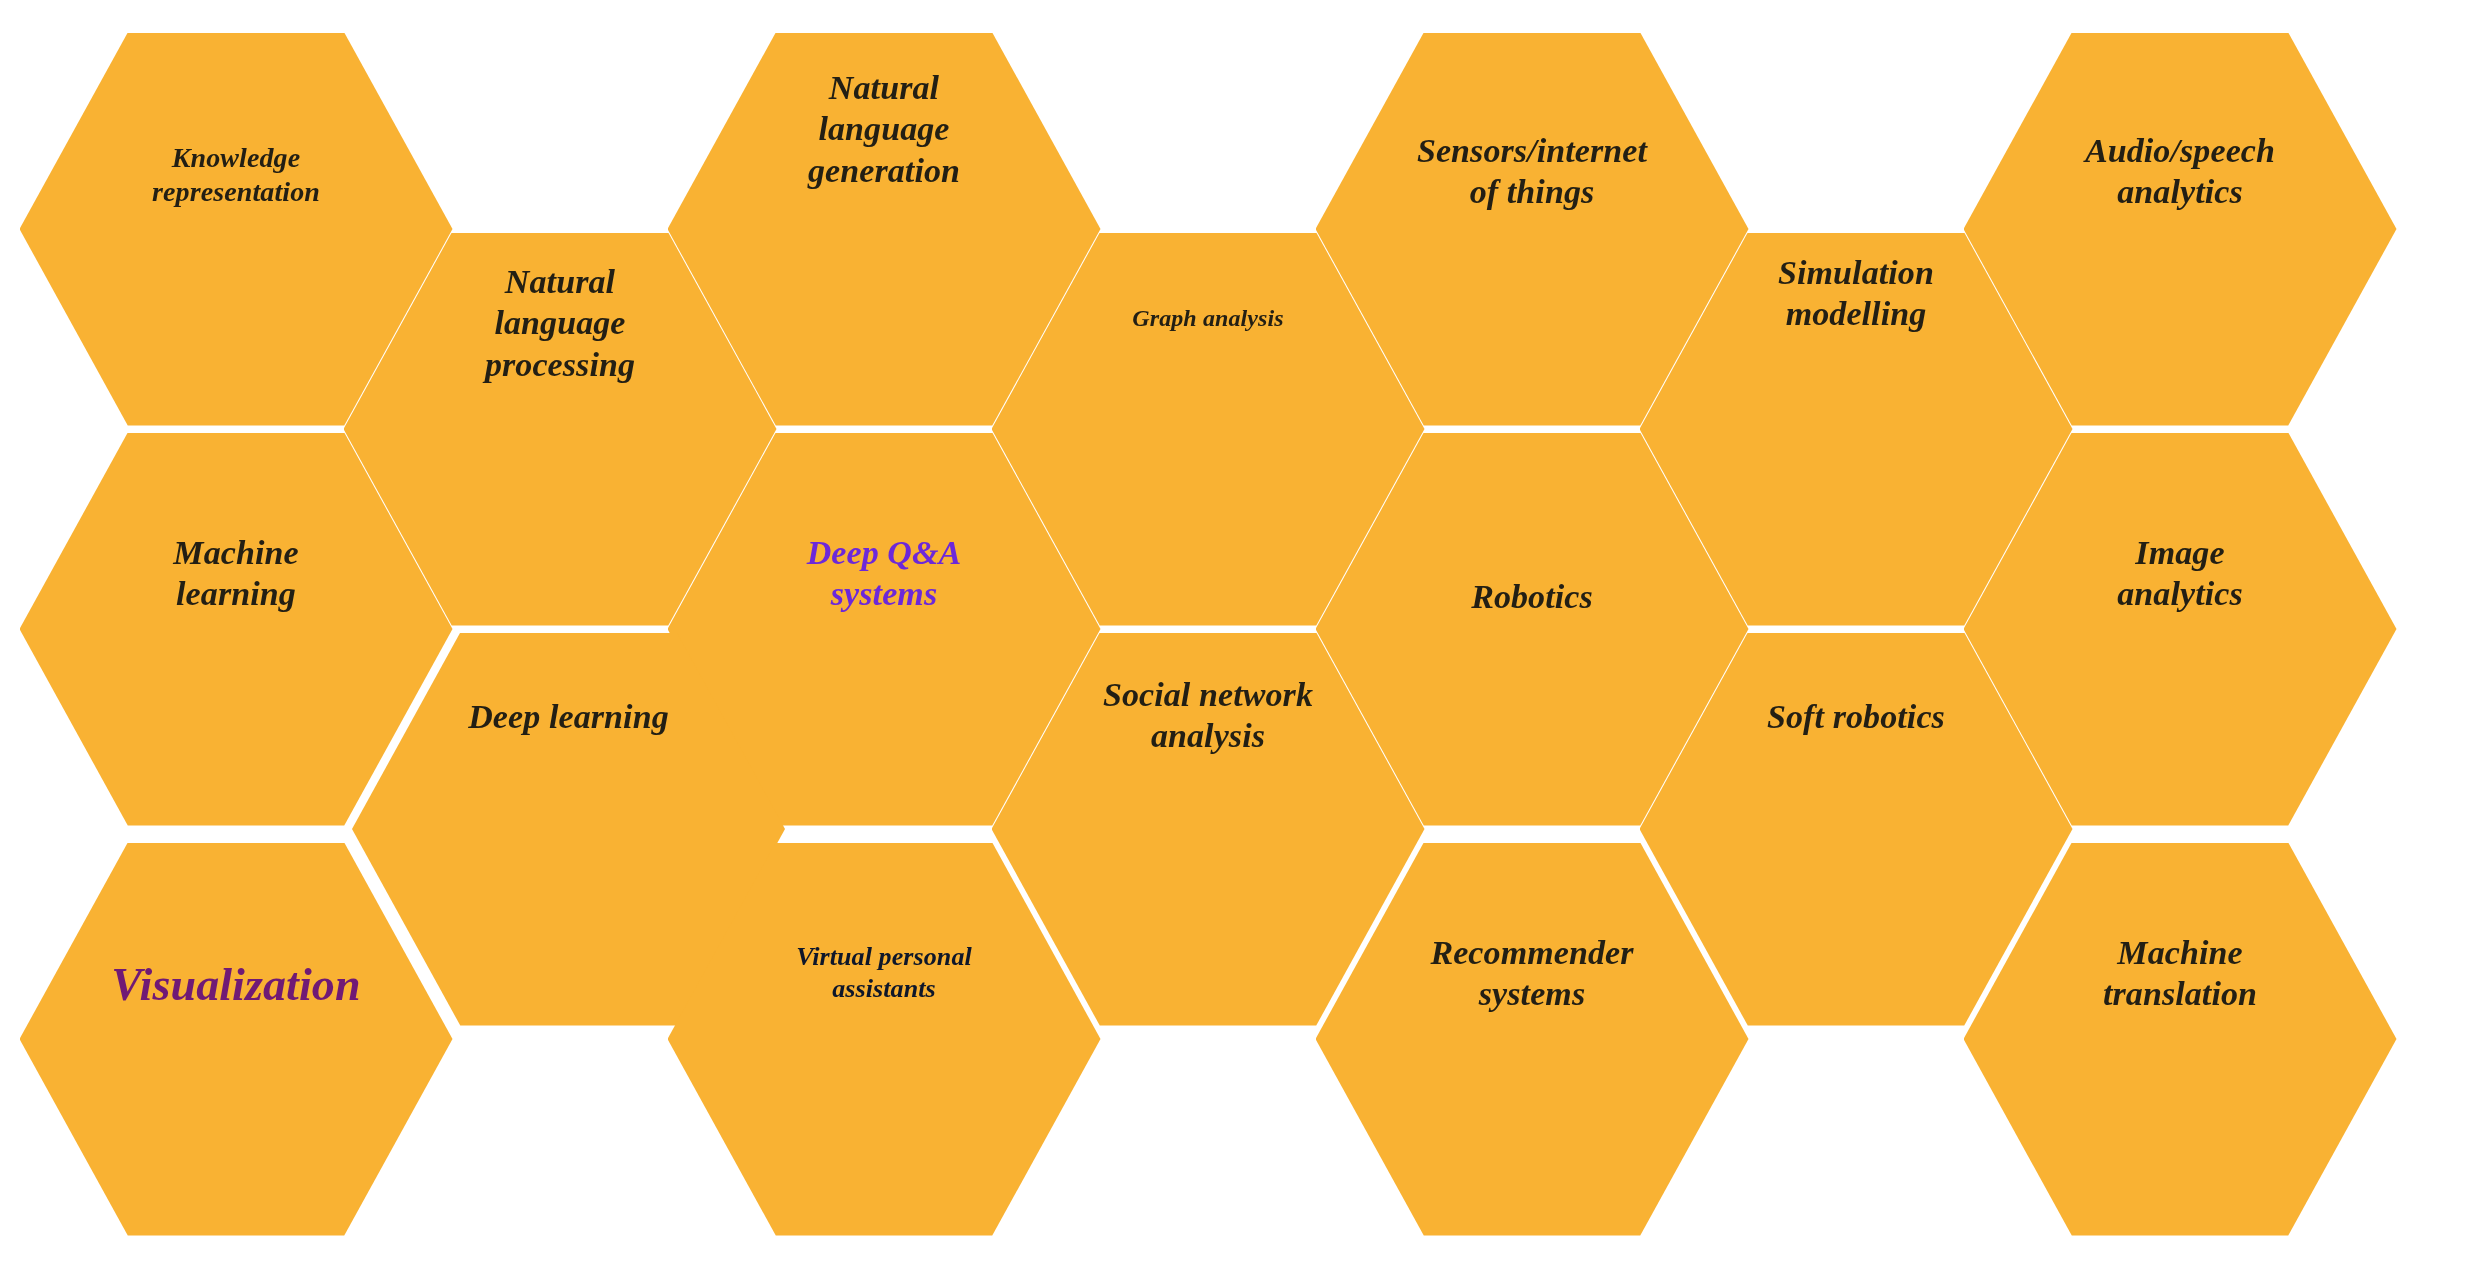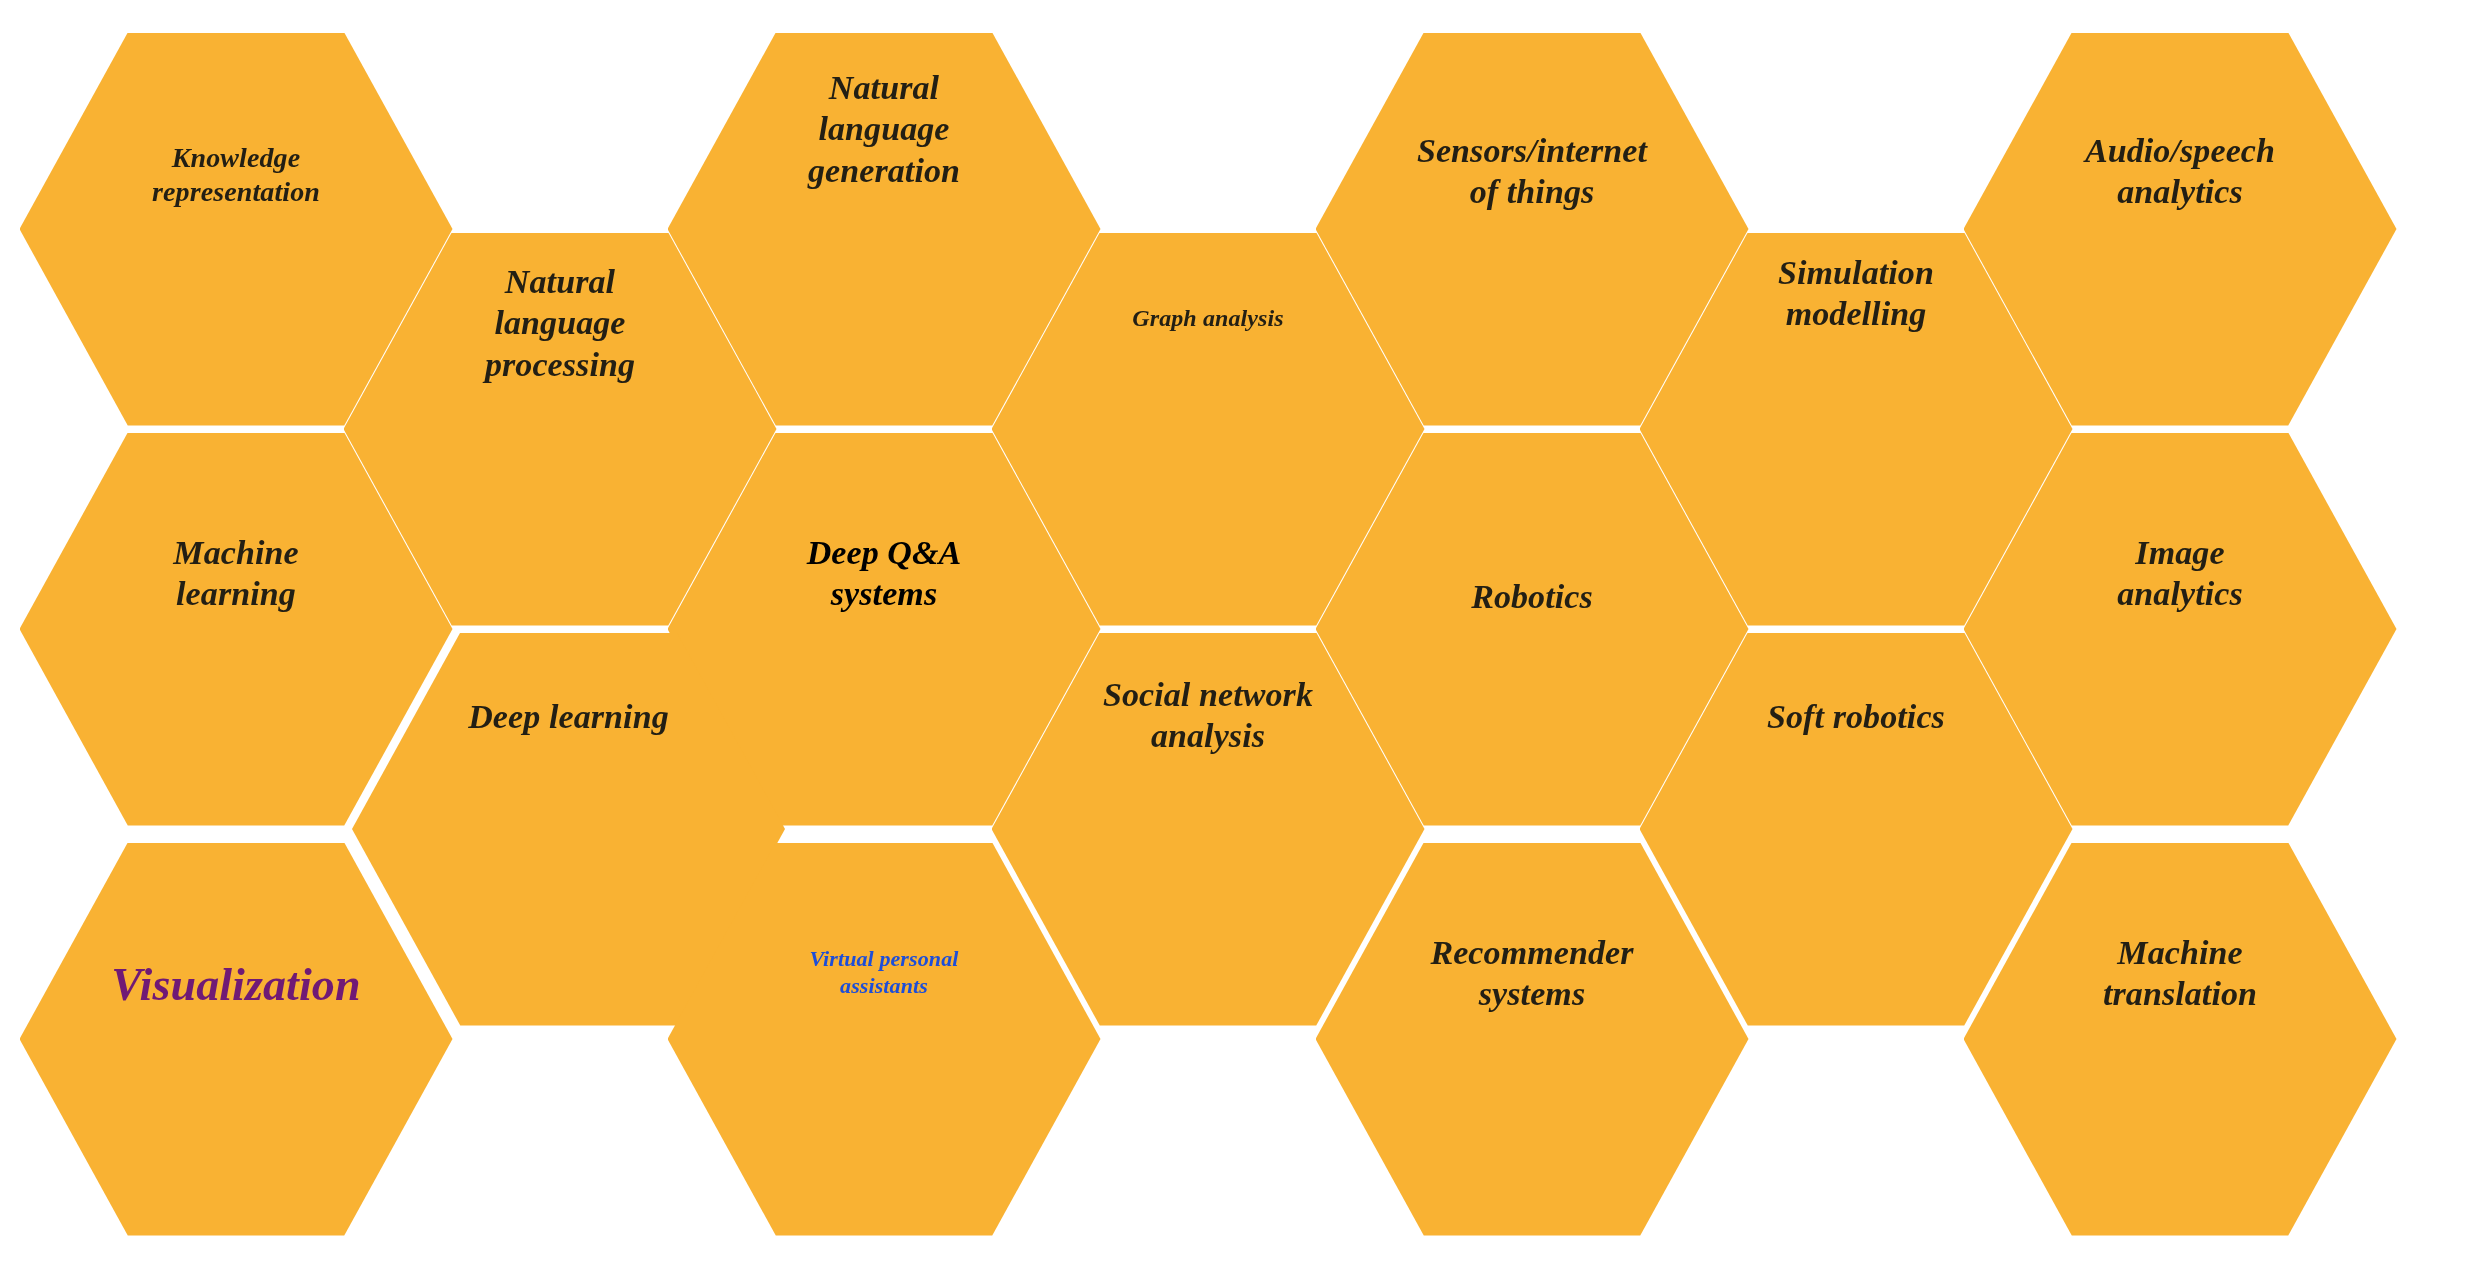--- a/index.html
+++ b/index.html
@@ -72,21 +72,21 @@
     </div>
     <div class="hex" style="left: 1963.5px; top: 32.5px; width: 433px; height: 393px; background: rgb(249, 178, 51);">
       <span class="hex-label" style="font-size: 34px; color: rgb(35, 31, 20); transform: translateY(-58.5px);">Audio/speech
 analytics</span>
     </div>
     <div class="hex" style="left: 19.5px; top: 432.5px; width: 433px; height: 393px; background: rgb(249, 178, 51);">
       <span class="hex-label" style="font-size: 34px; color: rgb(35, 31, 20); transform: translateY(-56.5px);">Machine
 learning</span>
     </div>
     <div class="hex" style="left: 667.5px; top: 432.5px; width: 433px; height: 393px; background: rgb(249, 178, 51);">
-      <span class="hex-label" style="font-size: 34px; color: #000000; transform: translateY(-56.5px);">Deep Q&amp;A
+      <span class="hex-label" style="font-size: 34px; color: #6d28d9; transform: translateY(-56.5px);">Deep Q&amp;A
 systems</span>
     </div>
     <div class="hex" style="left: 1315.5px; top: 432.5px; width: 433px; height: 393px; background: rgb(249, 178, 51);">
       <span class="hex-label" style="font-size: 34px; color: rgb(35, 31, 20); transform: translateY(-32.5px);">Robotics</span>
     </div>
     <div class="hex" style="left: 1963.5px; top: 432.5px; width: 433px; height: 393px; background: rgb(249, 178, 51);">
       <span class="hex-label" style="font-size: 34px; color: rgb(35, 31, 20); transform: translateY(-56.5px);">Image
 analytics</span>
     </div>
     <div class="hex" style="left: 352px; top: 632.5px; width: 433px; height: 393px; background: rgb(249, 178, 51);">
@@ -96,21 +96,21 @@
       <span class="hex-label" style="font-size: 34px; color: rgb(35, 31, 20); transform: translateY(-114.5px);">Social network
 analysis</span>
     </div>
     <div class="hex" style="left: 1639.5px; top: 632.5px; width: 433px; height: 393px; background: rgb(249, 178, 51);">
       <span class="hex-label" style="font-size: 34px; color: rgb(35, 31, 20); transform: translateY(-112.5px);">Soft robotics</span>
     </div>
     <div class="hex" style="left: 19.5px; top: 842.5px; width: 433px; height: 393px; background: rgb(249, 178, 51);">
       <span class="hex-label" style="font-size: 46px; color: #701a75; transform: translateY(-54.5px);">Visualization</span>
     </div>
     <div class="hex" style="left: 667.5px; top: 842.5px; width: 433px; height: 393px; background: rgb(249, 178, 51);">
-      <span class="hex-label" style="font-size: 22px; color: #1d4ed8; transform: translateY(-66.5px);">Virtual personal
+      <span class="hex-label" style="font-size: 26px; color: #0f172a; transform: translateY(-66.5px);">Virtual personal
 assistants</span>
     </div>
     <div class="hex" style="left: 1315.5px; top: 842.5px; width: 433px; height: 393px; background: rgb(249, 178, 51);">
       <span class="hex-label" style="font-size: 34px; color: rgb(35, 31, 20); transform: translateY(-66.5px);">Recommender
 systems</span>
     </div>
     <div class="hex" style="left: 1963.5px; top: 842.5px; width: 433px; height: 393px; background: rgb(249, 178, 51);">
       <span class="hex-label" style="font-size: 34px; color: rgb(35, 31, 20); transform: translateY(-66.5px);">Machine
 translation</span>
     </div>

